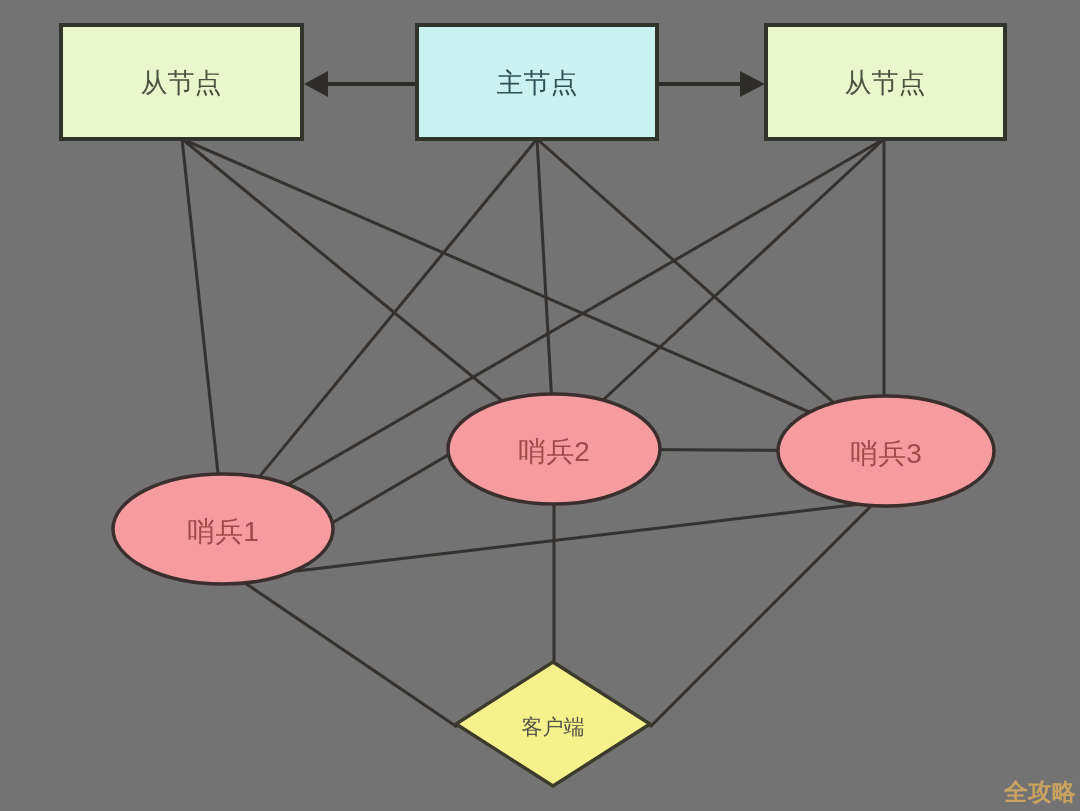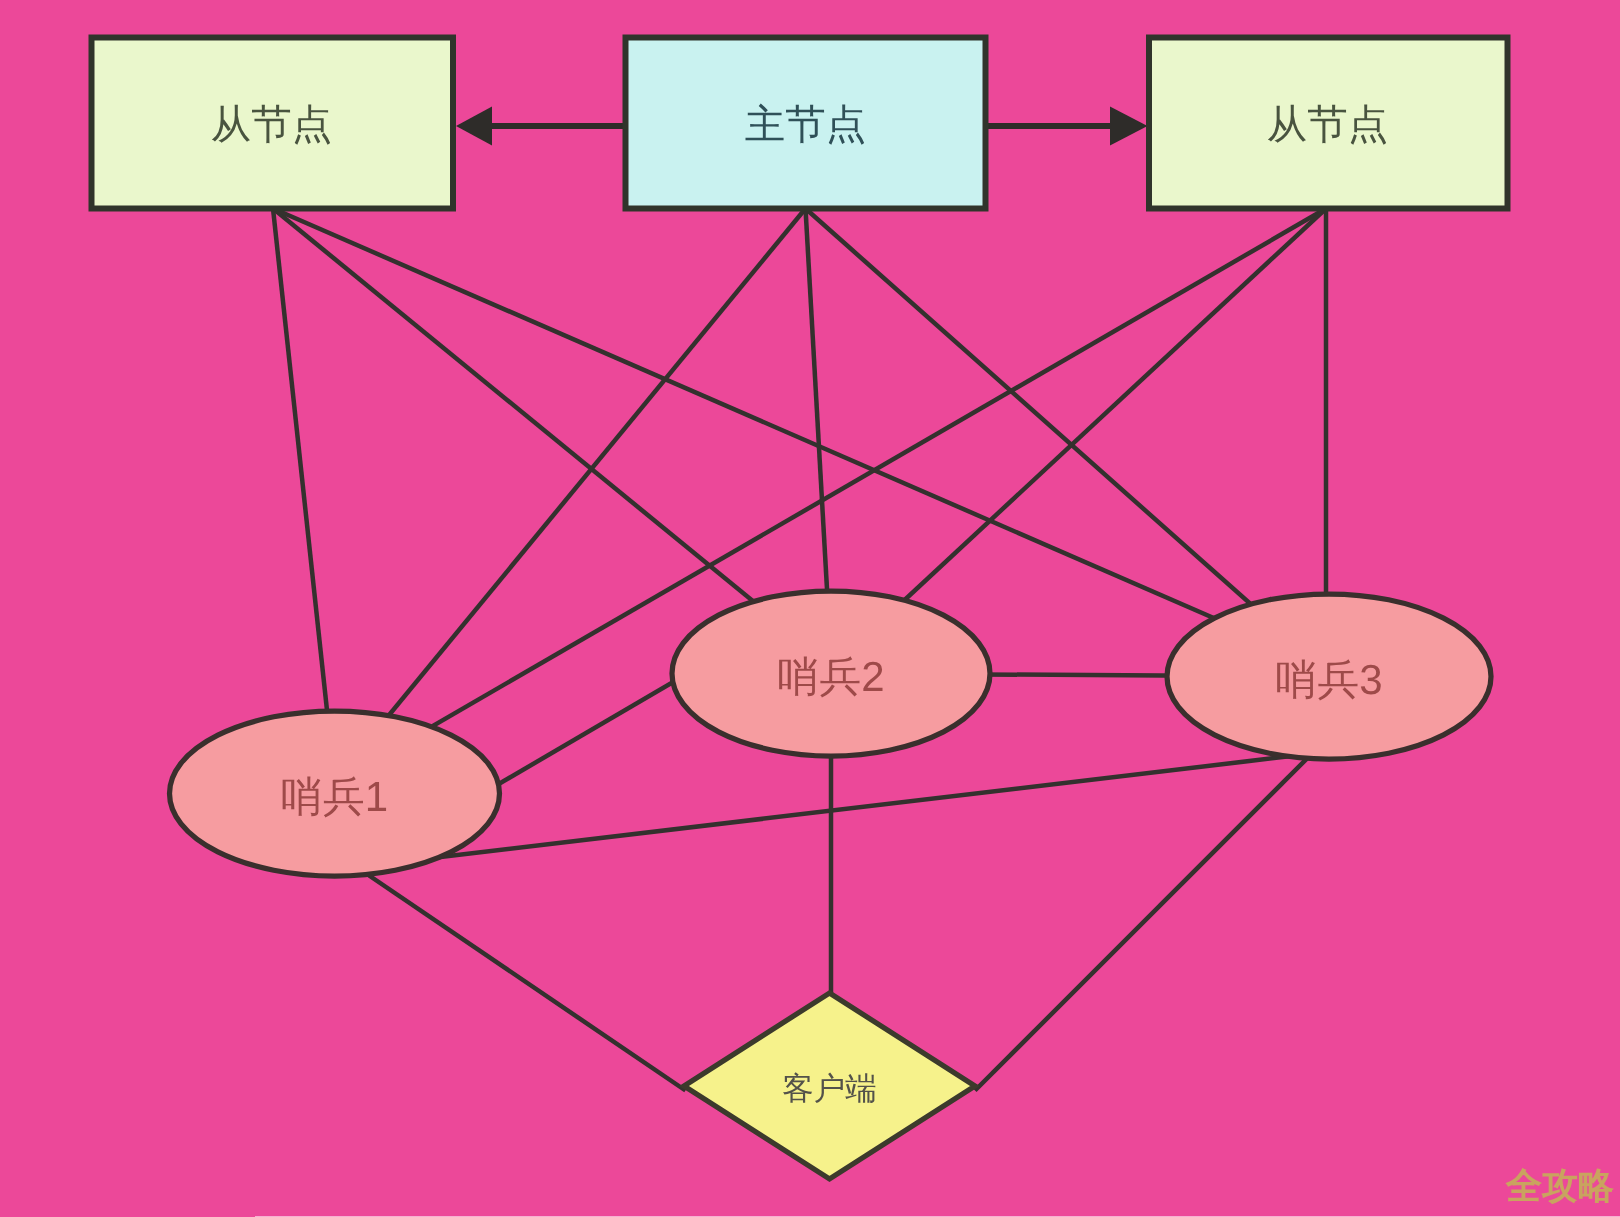--- a/index.html
+++ b/index.html
@@ -1,19 +1,19 @@
 <!DOCTYPE html>
 <html><head>
 <meta charset="utf-8">
 <style>
   html,body{margin:0;padding:0;background:#ffffff;}
   #stage{
     position:relative;
     width:1080px;height:811px;
-    background:#ec4899;
+    background:#737373;
     overflow:hidden;
     font-family:"Liberation Sans", sans-serif;
   }
   svg{display:block;}
   .edge{stroke:#34312e;stroke-width:3;fill:none;}
   .arrow-line{stroke:#2e2c29;stroke-width:4;fill:none;}
   .arrow-head{fill:#2e2c29;stroke:none;}
   .node-rect{stroke:#30342b;stroke-width:4;}
   .node-ellipse{stroke:#3a2f2d;stroke-width:3.5;}
   .node-diamond{stroke:#3c3a2c;stroke-width:3.5;}

